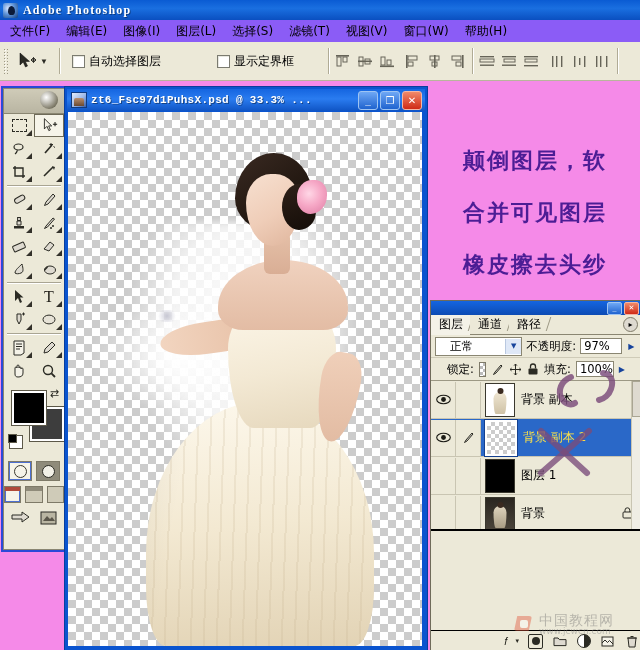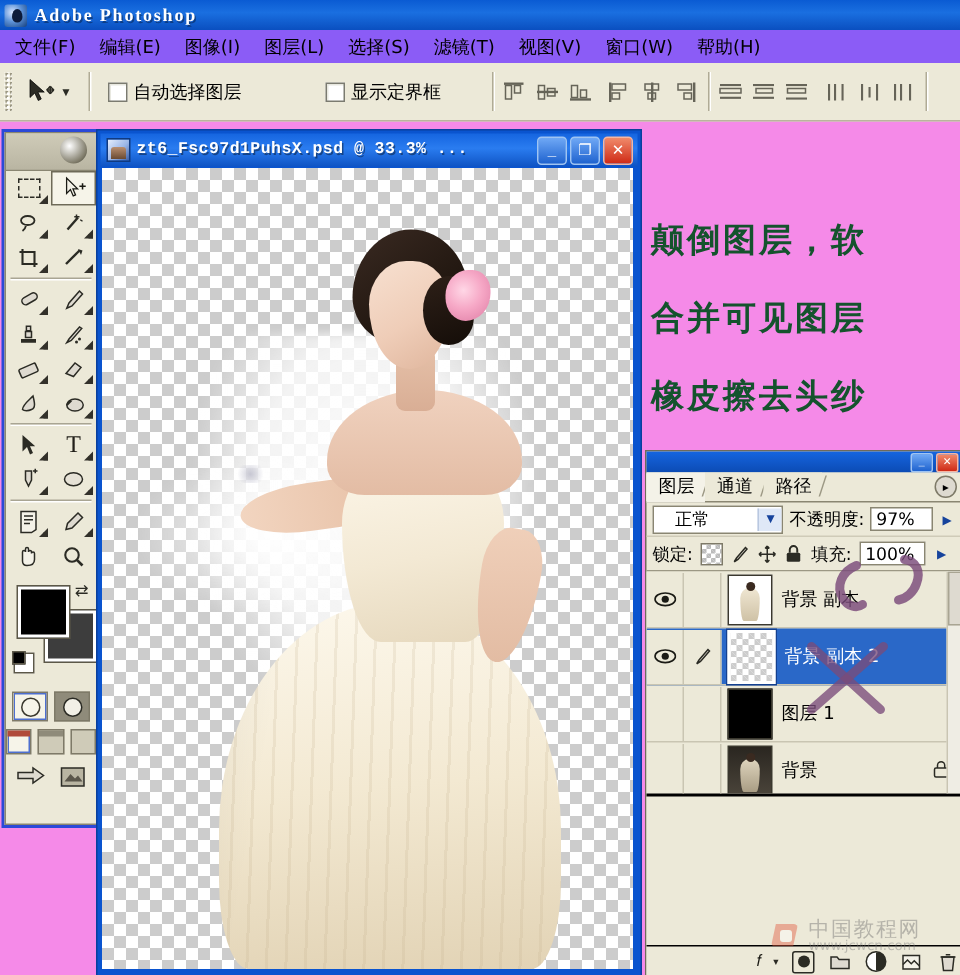--- a/index.html
+++ b/index.html
@@ -209,21 +209,21 @@
   .sparkle{position:absolute;left:88px;top:198px;width:22px;height:12px;
     background:radial-gradient(circle,rgba(170,170,190,.6),transparent 70%);}
 
   
   .note{
     position:absolute;left:432px;top:128px;width:206px;height:168px;
     display:flex;flex-direction:column;justify-content:space-around;
     padding:6px 2px;box-sizing:border-box;
   }
   .note-line{
-    color:#14532d;font-size:22px;line-height:1.1;letter-spacing:2px;
+    color:#4c1d95;font-size:22px;line-height:1.1;text-align:center;letter-spacing:2px;
     font-family:"DejaVu Serif","Liberation Serif",serif;font-weight:600;
   }
 
   
   .palette{
     position:absolute;left:430px;top:300px;width:210px;height:350px;
     background:#ece9d8;border:1px solid #6f6b5a;
   }
   .pal-tbar{
     height:14px;background:linear-gradient(to bottom,#1565e0,#0c4bb4);
@@ -256,35 +256,35 @@
   .combo .arrow{width:15px;height:15px;background:#dfe8f7;border-left:1px solid #b9c8e0;
     display:flex;align-items:center;justify-content:center;font-size:7px;color:#16439c;}
   .lbl{font-size:11.5px;color:#000;white-space:nowrap;font-family:"DejaVu Sans","Liberation Sans",sans-serif;}
   .numbox{
     width:44px;height:16px;border:1px solid #8a8672;background:#fff;font-size:11.5px;
     display:flex;align-items:center;padding-left:3px;box-sizing:border-box;
     font-family:"DejaVu Sans","Liberation Sans",sans-serif;
   }
   .spin{width:12px;height:16px;display:flex;align-items:center;justify-content:center;
     font-size:8px;color:#16439c;}
-  .lockrow{height:22px;display:flex;align-items:center;gap:5px;padding:0 4px;border-bottom:1px solid #9c9884;}
+  .lockrow{height:22px;display:flex;align-items:center;gap:5px;padding:0 16px;border-bottom:1px solid #9c9884;}
   .lk{width:13px;height:13px;display:flex;align-items:center;justify-content:center;font-size:10px;color:#2b2b24;}
   .lk.checkerbox{
     background-image:linear-gradient(45deg,#bbb 25%,transparent 25%,transparent 75%,#bbb 75%),
                      linear-gradient(45deg,#bbb 25%,transparent 25%,transparent 75%,#bbb 75%);
     background-size:6px 6px;background-position:0 0,3px 3px;background-color:#fff;
     border:1px solid #7e7a68;
   }
   .layers{position:relative;height:148px;border-bottom:2px solid #000;overflow:hidden;background:#ece9d8;}
   .layer{
     height:37px;display:flex;align-items:center;position:relative;
     border-bottom:1px solid #c9c5b2;
   }
   .layer.sel{background:#2a68c8;}
-  .layer.sel .lname{color:#ffffff;}
+  .layer.sel .lname{color:#fde047;}
   .eye-cell{width:24px;height:36px;display:flex;align-items:center;justify-content:center;
     border-right:1px solid #c9c5b2;flex:none;}
   .link-cell{width:24px;height:36px;display:flex;align-items:center;justify-content:center;
     border-right:1px solid #c9c5b2;flex:none;}
   .thumb{width:28px;height:32px;border:1px solid #3a382e;margin:0 6px 0 4px;flex:none;overflow:hidden;position:relative;background:#fff;}
   .thumb.checker{
     background-image:linear-gradient(45deg,#ccc 25%,transparent 25%,transparent 75%,#ccc 75%),
                      linear-gradient(45deg,#ccc 25%,transparent 25%,transparent 75%,#ccc 75%);
     background-size:8px 8px;background-position:0 0,4px 4px;background-color:#fff;
   }

